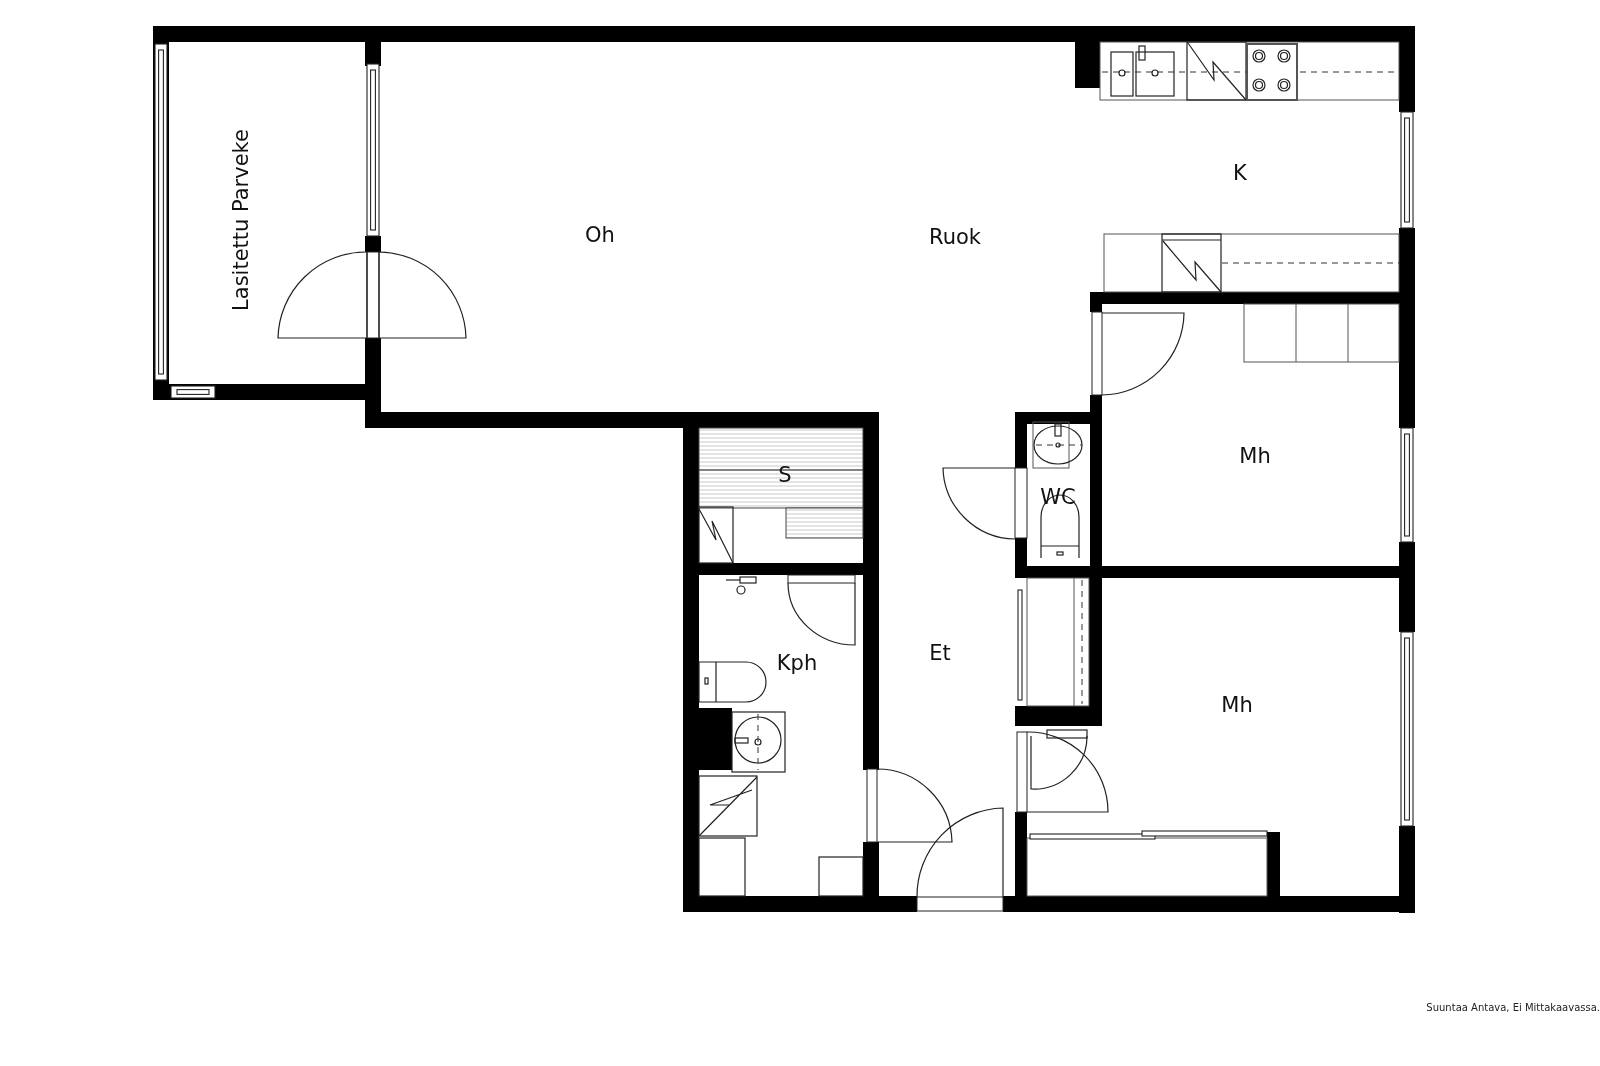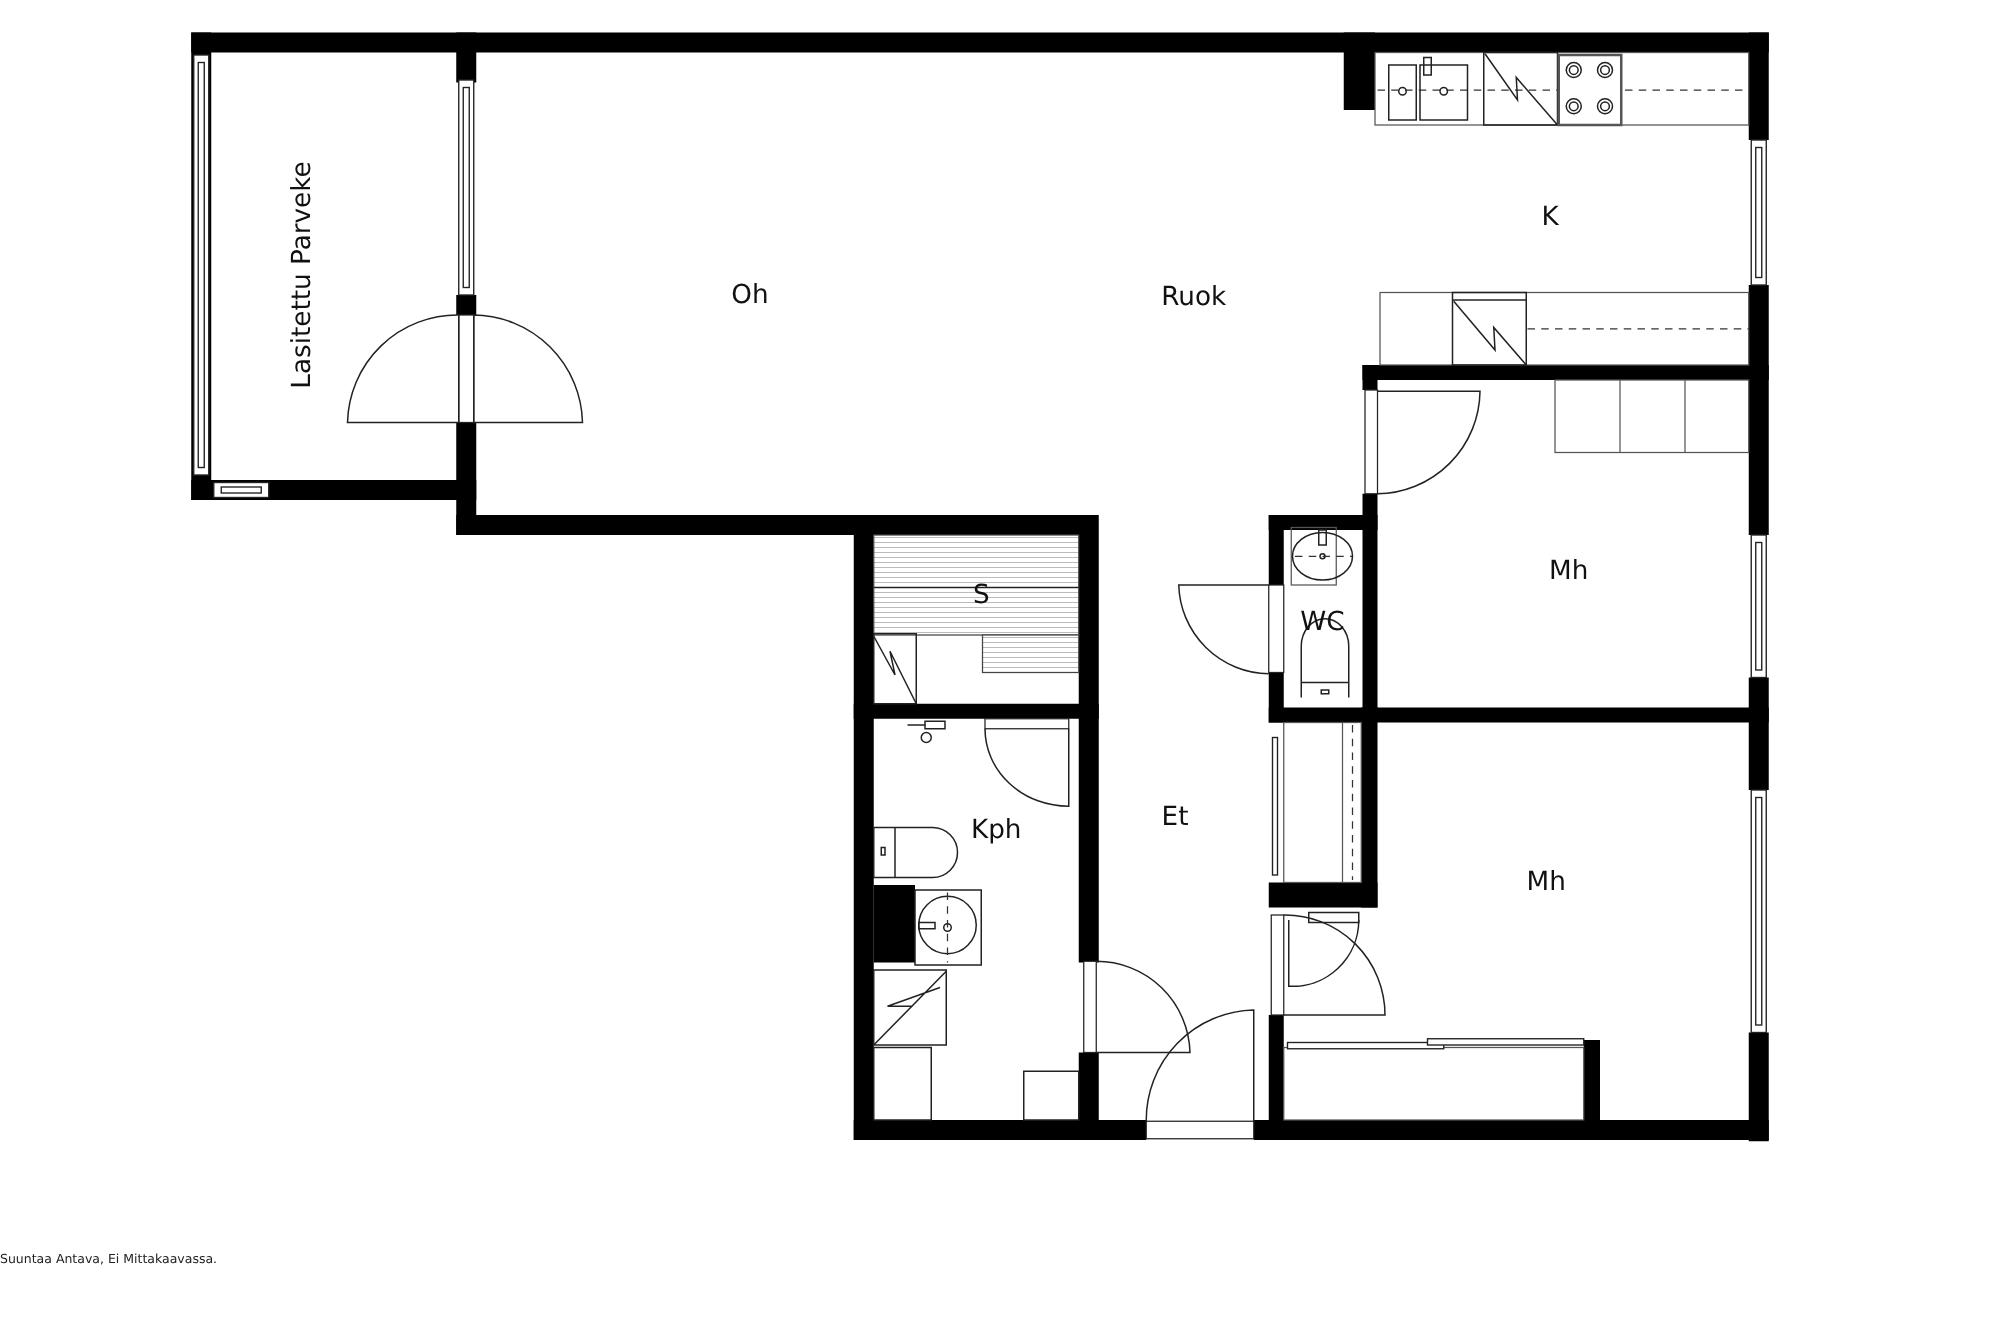--- a/index.html
+++ b/index.html
@@ -1,19 +1,19 @@
 <!DOCTYPE html>
 <html><head>
 <meta charset="utf-8">
 <style>
   html, body { margin: 0; padding: 0; background: #ffffff; }
   body { width: 1600px; height: 1066px; overflow: hidden; position: relative; font-family: "DejaVu Sans", sans-serif; }
   #plan { position: absolute; left: 0; top: 0; width: 1600px; height: 1066px; }
   .room-label { font-family: "DejaVu Sans", sans-serif; font-size: 21px; fill: #111; }
-  .footer { position: absolute; left: 0; width: 1600px; top: 1002px; text-align: left; font-size: 10px; color: #222; font-family: "DejaVu Sans", sans-serif; }
+  .footer { position: absolute; left: 0; width: 1600px; top: 1002px; text-align: right; font-size: 10px; color: #222; font-family: "DejaVu Sans", sans-serif; }
   .wall { fill: #000; }
   .thin { fill: none; stroke: #222; stroke-width: 1.2; }
   .thin-gray { fill: none; stroke: #555; stroke-width: 1; }
   .win { fill: #fff; stroke: #222; stroke-width: 1.1; }
   .dash { fill: none; stroke: #333; stroke-width: 1; stroke-dasharray: 6 5; }
   .hatch { fill: url(#benchHatch); stroke: #444; stroke-width: 1; }
 </style>
 </head>
 <body>
 

